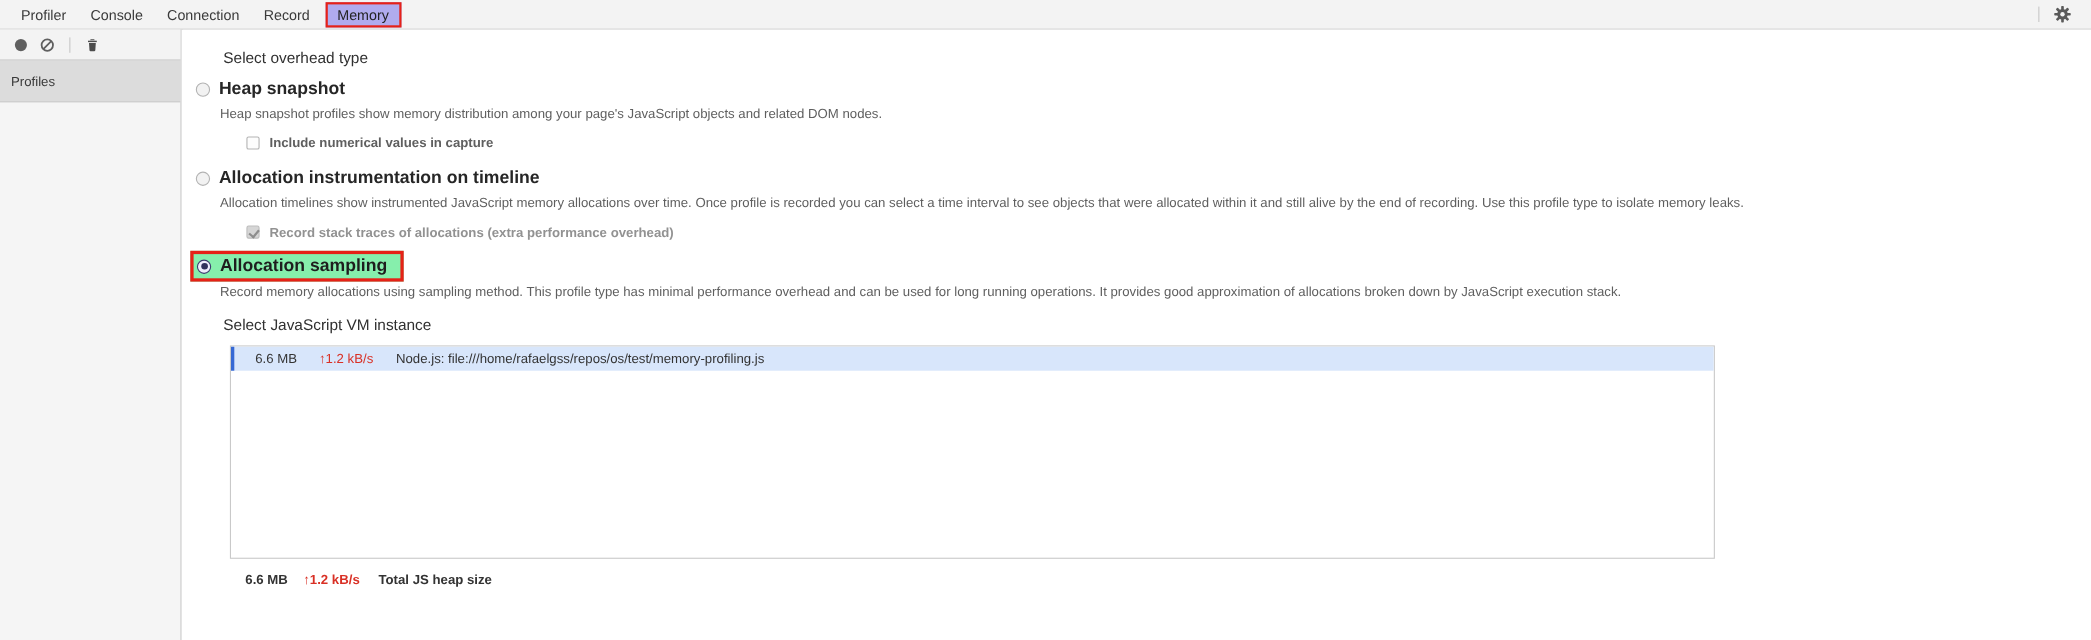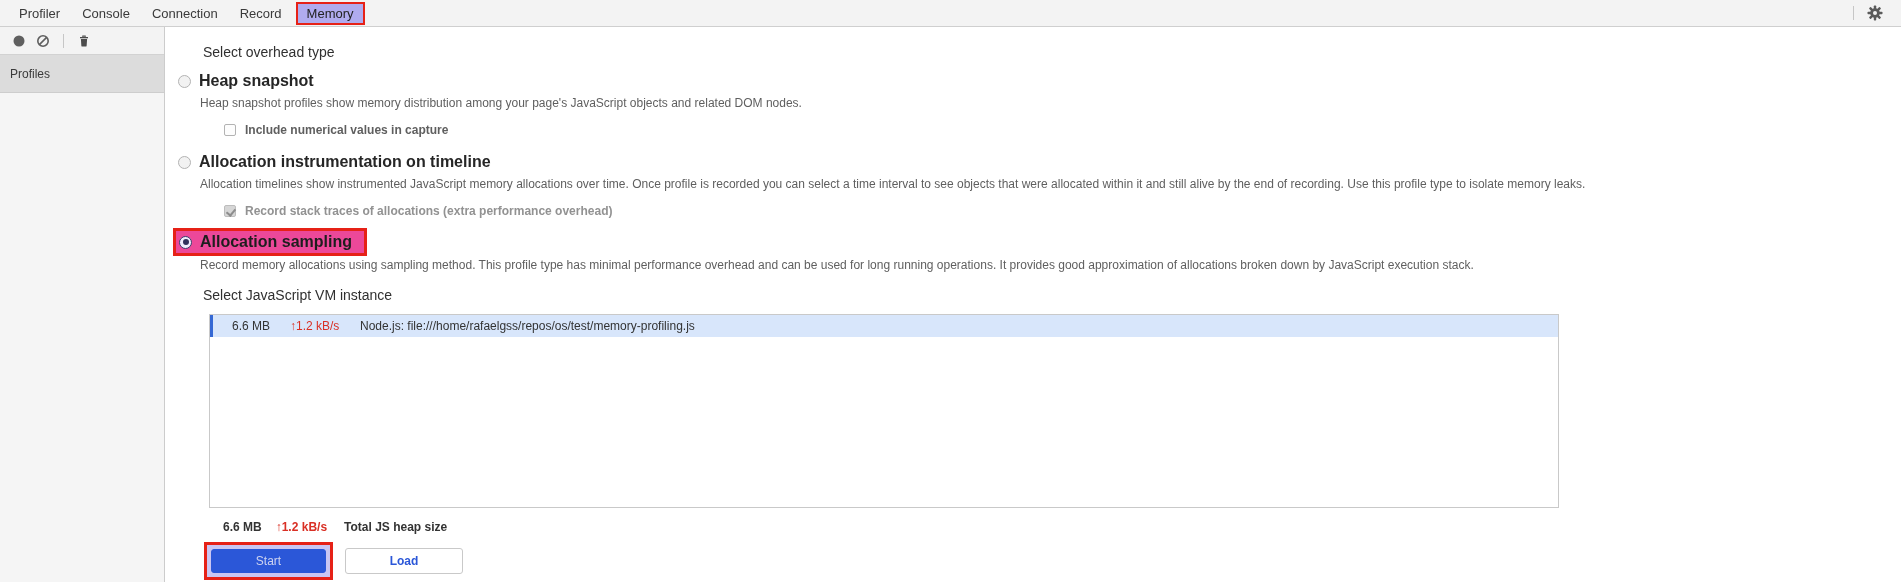--- a/index.html
+++ b/index.html
@@ -80,21 +80,21 @@
   }
   .checkbox.checked-disabled { background: #d6d6d6; border-color: #bdbdbd; }
   .checkbox.checked-disabled::after {
     content: ""; position: absolute; left: 3px; top: 0.5px; width: 4px; height: 7px;
     border: solid #8d8d8d; border-width: 0 2px 2px 0; transform: rotate(40deg);
   }
   .checkbox-row.disabled { color: #929292; }
 
   .sampling-annotation {
     display: inline-flex; align-items: center; gap: 8px;
-    border: 3px solid #e62117; background: #ec4899;
+    border: 3px solid #e62117; background: #86efac;
     padding: 2px 12px 2px 3px; margin: 10px 0 0 -5px;
   }
   .sampling-annotation .option-label { color: #1e1e1e; }
 
   
   .vm-box {
     margin: 11px 0 0 31px; width: 1350px; height: 194px;
     border: 1px solid #c9c9c9; background: #fff; overflow: hidden;
   }
   .vm-row {
@@ -219,20 +219,14 @@
       <div class="vm-name">Node.js: file:///home/rafaelgss/repos/os/test/memory-profiling.js</div>
     </div>
   </div>
 
   <div class="total-row">
     <div>6.6 MB</div>
     <div class="total-rate">↑1.2 kB/s</div>
     <div class="total-label">Total JS heap size</div>
   </div>
 
-  <div class="buttons-row">
-    <div class="start-annotation">
-      <div class="btn-start">Start</div>
-    </div>
-    <div class="btn-load">Load</div>
-  </div>
 
 </div>
 
 </body></html>

